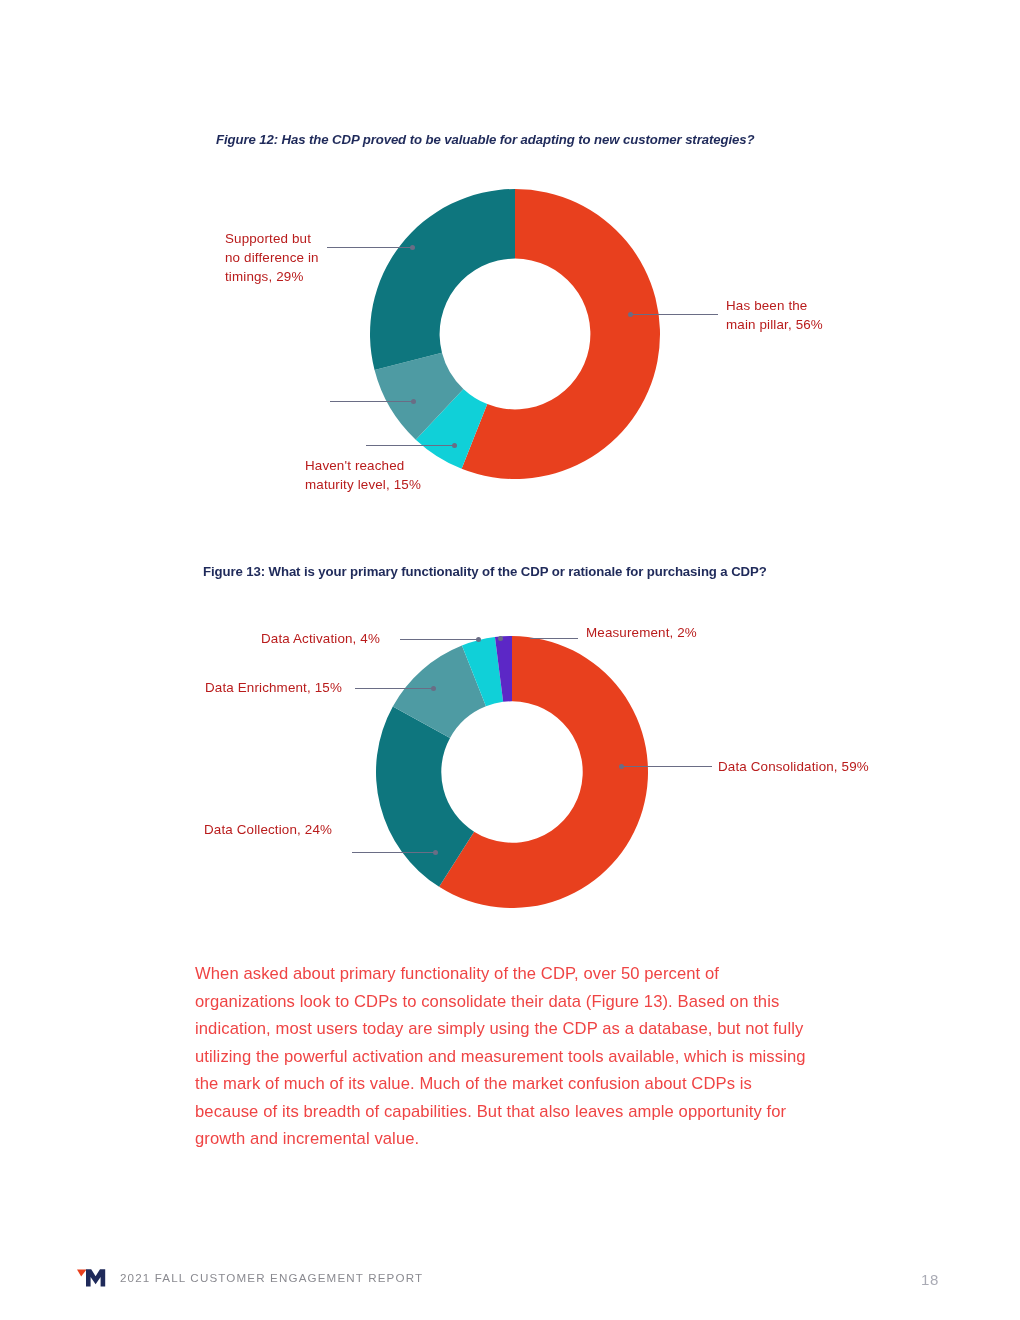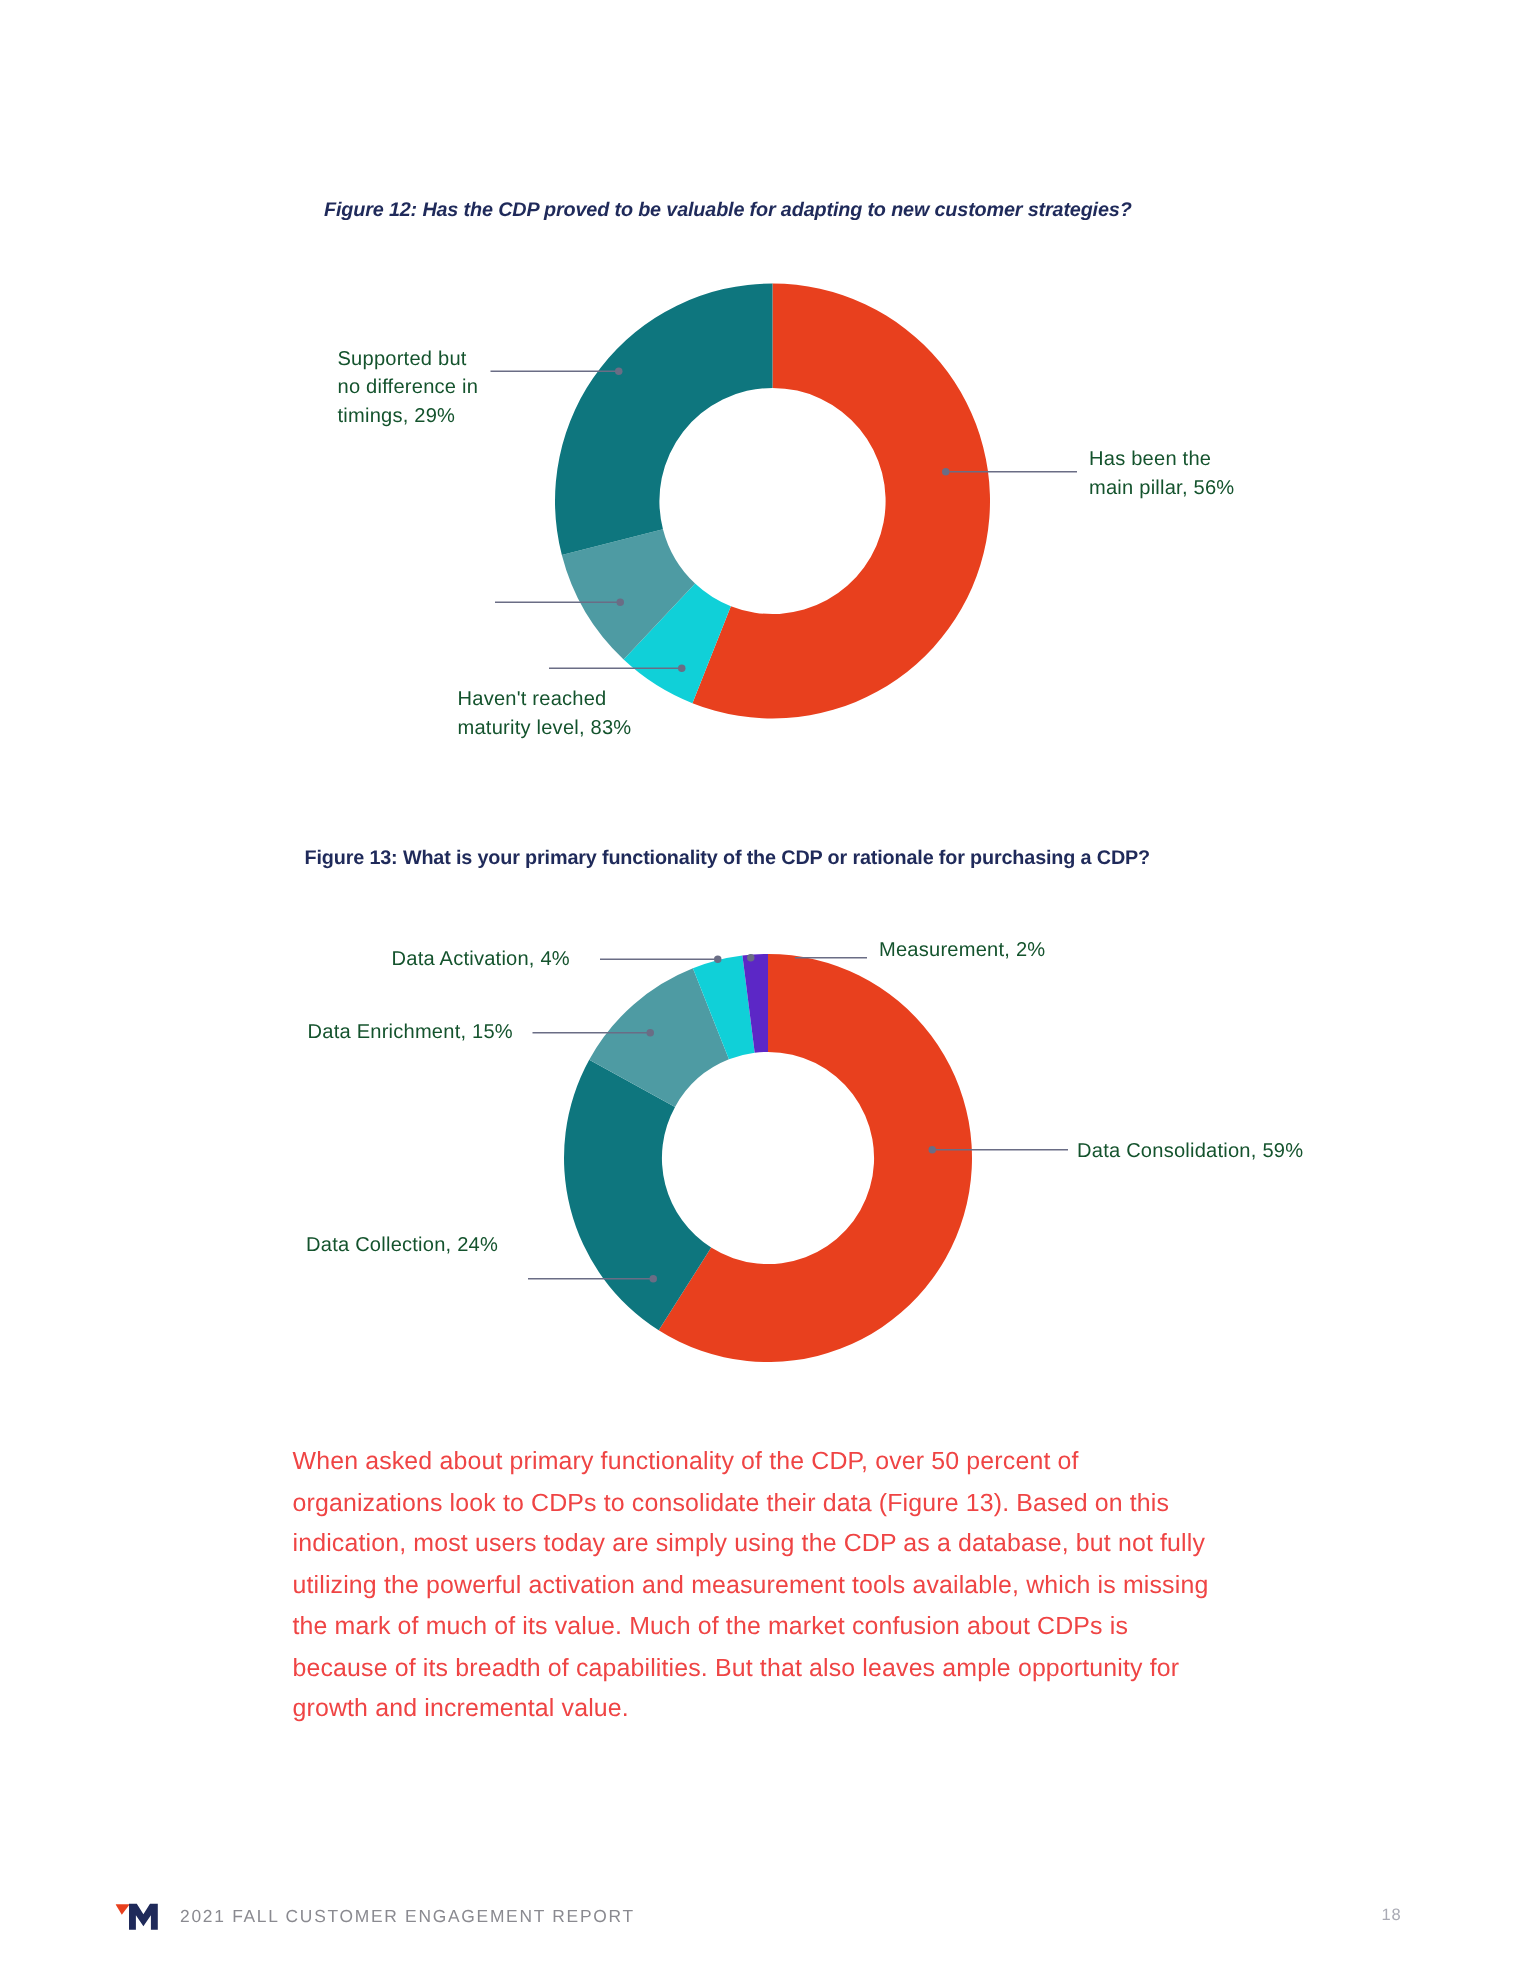--- a/index.html
+++ b/index.html
@@ -34,21 +34,21 @@
 
   
   .donut-wrap { position: absolute; }
   .donut-svg { display: block; }
 
   
   .callout {
     position: absolute;
     font-size: 13.4px;
     line-height: 19px;
-    color: #14532d;
+    color: #b91c1c;
     letter-spacing: 0.15px;
     white-space: pre-line;
   }
   .callout.right { text-align: left; }
   .callout.left  { text-align: left; }
 
   
   .leader {
     position: absolute;
     height: 1px;
@@ -86,21 +86,21 @@
     top: 1271px;
     font-size: 11.6px;
     letter-spacing: 1.15px;
     color: #8a8a90;
     font-weight: normal;
   }
   #page-number {
     position: absolute;
     left: 921px;
     top: 1271px;
-    font-size: 11px;
+    font-size: 15px;
     color: #a9aab4;
     letter-spacing: 0.6px;
     text-align: center;
   }
 </style>
 </head>
 <body>
 
 <div class="page">
 
@@ -128,21 +128,21 @@
   <div class="callout left" style="left:225px; top:229px; width:110px;">Supported but
 no difference in
 timings, 29%</div>
 
   <div class="leader" style="left:330px; top:401px; width:83px;"></div>
   <div class="leader-dot" style="left:411px; top:399px;"></div>
 
   <div class="leader" style="left:366px; top:445px; width:88px;"></div>
   <div class="leader-dot" style="left:452px; top:443px;"></div>
   <div class="callout left" style="left:305px; top:456px; width:150px;">Haven't reached
-maturity level, 83%</div>
+maturity level, 15%</div>
 
   <div class="fig-title" id="fig13-title">Figure 13: What is your primary functionality of the CDP or rationale for purchasing a CDP?</div>
 
   <div class="donut-wrap" id="fig13-donut" style="left:368px; top:636px;">
     <svg class="donut-svg" width="292" height="280" viewBox="0 0 292 280">
       <g id="fig13-slices">
           <path d="M 144 0 A 136 136 0 1 1 71.12755588285653 250.8285978682741 L 106.1063290590854 195.71087089150254 A 70.72 70.72 0 1 0 144 65.28 Z" fill="#E8401E"></path>
           <path d="M 71.12755588285653 250.8285978682741 A 136 136 0 0 1 24.822291514034475 70.48150032216687 L 82.02759158729793 101.93038016752678 A 70.72 70.72 0 0 0 106.1063290590854 195.71087089150254 Z" fill="#0E767E"></path>
           <path d="M 24.822291514034475 70.48150032216687 A 136 136 0 0 1 93.93506083488371 9.550397919197849 L 117.96623163413953 70.24620691798287 A 70.72 70.72 0 0 0 82.02759158729793 101.93038016752678 Z" fill="#4E9BA3"></path>
           <path d="M 93.93506083488371 9.550397919197849 A 136 136 0 0 1 126.95468023525446 1.0724006212310258 L 135.13643372233233 65.83764832304014 A 70.72 70.72 0 0 0 117.96623163413953 70.24620691798287 Z" fill="#10D0D8"></path>

